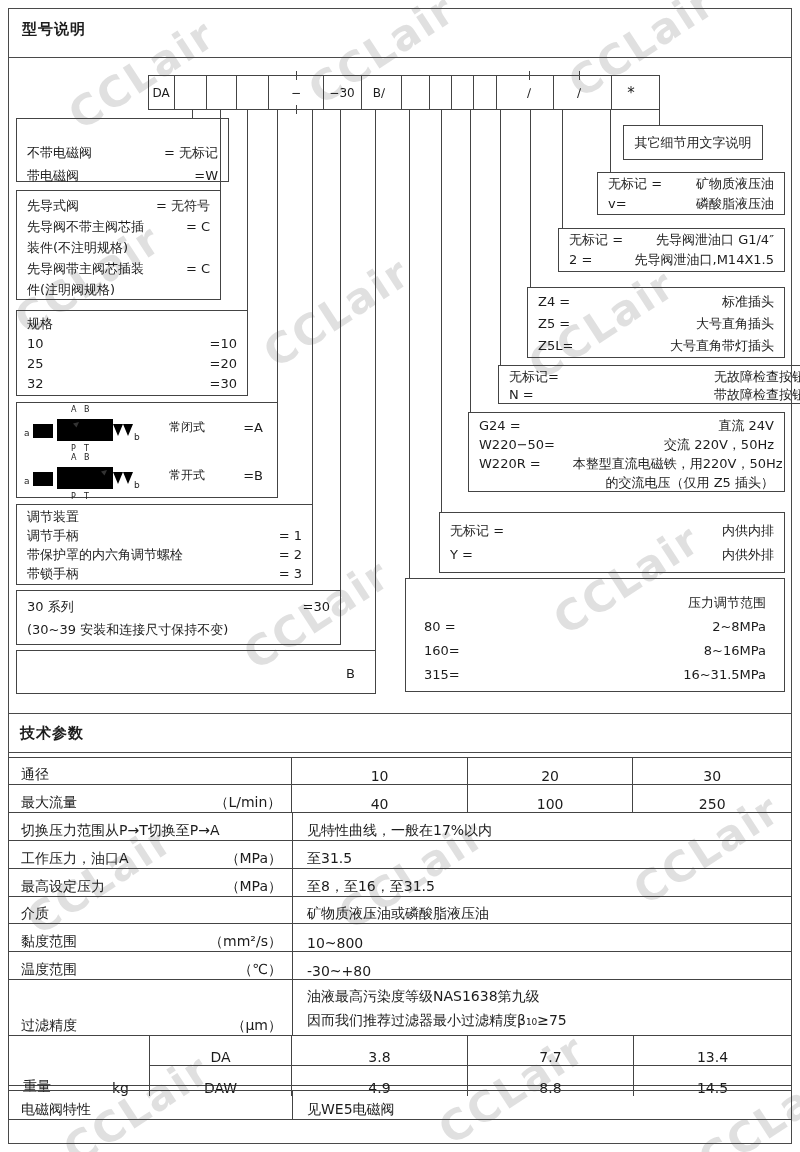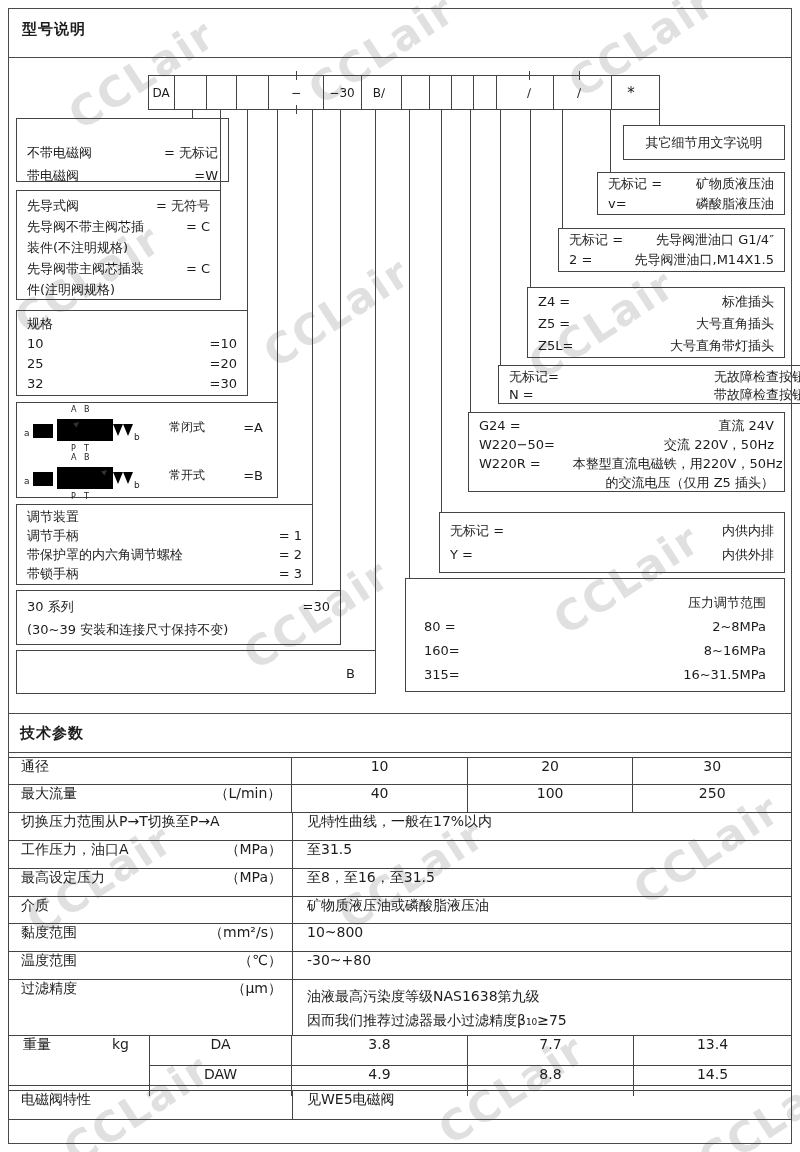--- a/index.html
+++ b/index.html
@@ -24,21 +24,21 @@
   svg.connectors{position:absolute;left:0;top:0;z-index:1;pointer-events:none;}
   svg .ln{stroke:#444;stroke-width:1;}
   svg text{fill:#222;}
   .valve-row{display:flex;align-items:center;height:48px;padding:0 14px 0 6px;}
   .valve-row .vl{flex:1;font-size:12px;}
   .band{border-top:1px solid #4a4a4a;border-bottom:1px solid #4a4a4a;display:flex;align-items:center;}
   .band .t{font-size:15px;font-weight:600;padding-left:12px;letter-spacing:1px;}
   .tbl{border:1px solid #444;font-size:14px;}
   .trow{display:flex;border-bottom:1px solid #444;}
   .trow:last-child{border-bottom:none;}
-  .tc{box-sizing:border-box;border-right:1px solid #444;display:flex;align-items:flex-start;}
+  .tc{box-sizing:border-box;border-right:1px solid #444;display:flex;align-items:flex-end;}
   .tc:last-child{border-right:none;}
   .lab{width:284px;justify-content:space-between;padding:0 10px 0 12px;}
   .num{justify-content:center;}
   .spanv{flex:1;padding-left:14px;}
   .c1{width:176px;}.c2{width:166px;}.c3{width:158px;}
   .wlab{width:142px;justify-content:space-between;padding:0 20px 0 14px;}
   .wsub{width:142px;justify-content:center;}
   .solrow{border:1px solid #444;display:flex;font-size:14px;}
 </style>
 </head>
@@ -248,21 +248,21 @@
     <div class="kv">
         <span class="k">(30~39 安装和连接尺寸保持不变)</span>
         <span class="v"></span>
       </div>
   </div>
 
   <div class="abs bx" style="left:16px;top:650px;width:360px;height:44px">
     <span style="position:absolute;right:20px;top:12px;font-size:13px">B</span>
   </div>
 
-  <div class="abs bx" style="left:623px;top:125px;width:162px;height:35px">
+  <div class="abs bx" style="left:623px;top:125px;width:140px;height:35px">
     <div class="center-line">
         <span>其它细节用文字说明</span>
       </div>
   </div>
 
   <div class="abs bx" style="left:597px;top:172px;width:188px;height:43px;padding-top:1px;line-height:20px">
     <div class="kv">
         <span class="k">无标记 =</span>
         <span class="v">矿物质液压油</span>
       </div>

